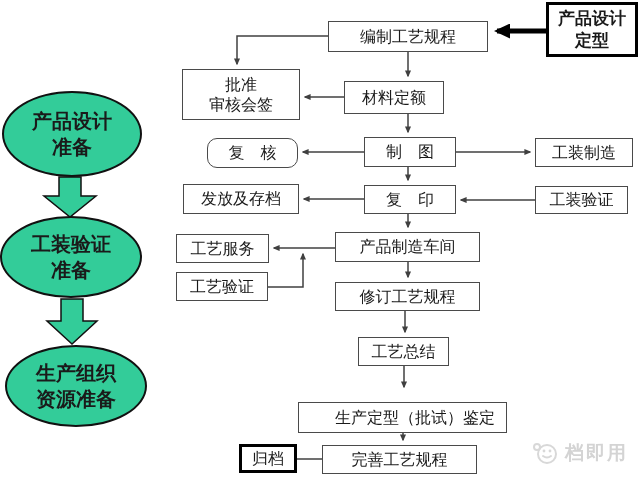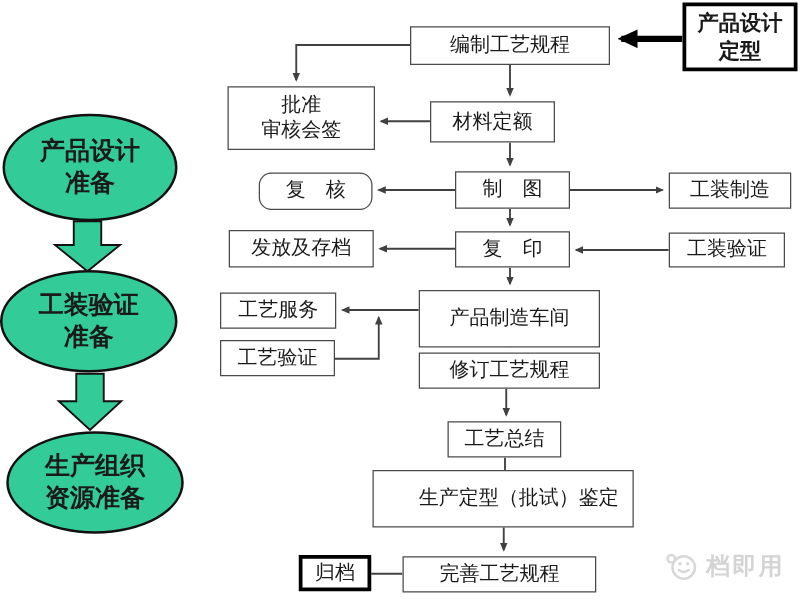--- a/index.html
+++ b/index.html
@@ -82,25 +82,25 @@
   <div class="box" style="left:182px;top:69px;width:118px;height:51px;">批准
 审核会签</div>
   <div class="box" style="left:344px;top:81px;width:100px;height:33px;">材料定额</div>
   <div class="box" style="left:207px;top:138px;width:91px;height:30px;border-radius:10px;">复　核</div>
   <div class="box" style="left:364px;top:137px;width:92px;height:30px;text-align:right;">制　图</div>
   <div class="box" style="left:535px;top:138px;width:98px;height:29px;">工装制造</div>
   <div class="box" style="left:183px;top:184px;width:116px;height:30px;">发放及存档</div>
   <div class="box" style="left:364px;top:185px;width:92px;height:29px;">复　印</div>
   <div class="box" style="left:535px;top:186px;width:93px;height:28px;">工装验证</div>
   <div class="box" style="left:176px;top:234px;width:93px;height:29px;">工艺服务</div>
-  <div class="box" style="left:335px;top:232px;width:145px;height:46px;">产品制造车间</div>
+  <div class="box" style="left:335px;top:232px;width:145px;height:30px;">产品制造车间</div>
   <div class="box" style="left:176px;top:272px;width:92px;height:29px;">工艺验证</div>
   <div class="box" style="left:335px;top:282px;width:145px;height:29px;">修订工艺规程</div>
   <div class="box" style="left:358px;top:337px;width:91px;height:29px;">工艺总结</div>
-  <div class="box" style="left:298px;top:376px;width:209px;height:46px;padding-left:25px;">生产定型（批试）鉴定</div>
+  <div class="box" style="left:298px;top:402px;width:209px;height:31px;padding-left:25px;">生产定型（批试）鉴定</div>
   <div class="box bold" style="left:223px;top:444px;width:58px;height:29px;border-width:3px;font-weight:normal;margin-left:16px;">归档</div>
   <div class="box" style="left:322px;top:445px;width:155px;height:29px;">完善工艺规程</div>
 
   <div class="watermark">
     <svg width="30" height="26" viewBox="0 0 30 26">
       <circle cx="16" cy="14" r="9" fill="none" stroke="#d8d8d8" stroke-width="2"></circle>
       <circle cx="6" cy="7" r="3" fill="none" stroke="#d8d8d8" stroke-width="2"></circle>
       <circle cx="13" cy="11" r="1.4" fill="#d8d8d8"></circle>
       <circle cx="19" cy="11" r="1.4" fill="#d8d8d8"></circle>
       <path d="M12,16 q4,3 8,0" fill="none" stroke="#d8d8d8" stroke-width="2" stroke-linecap="round"></path>

